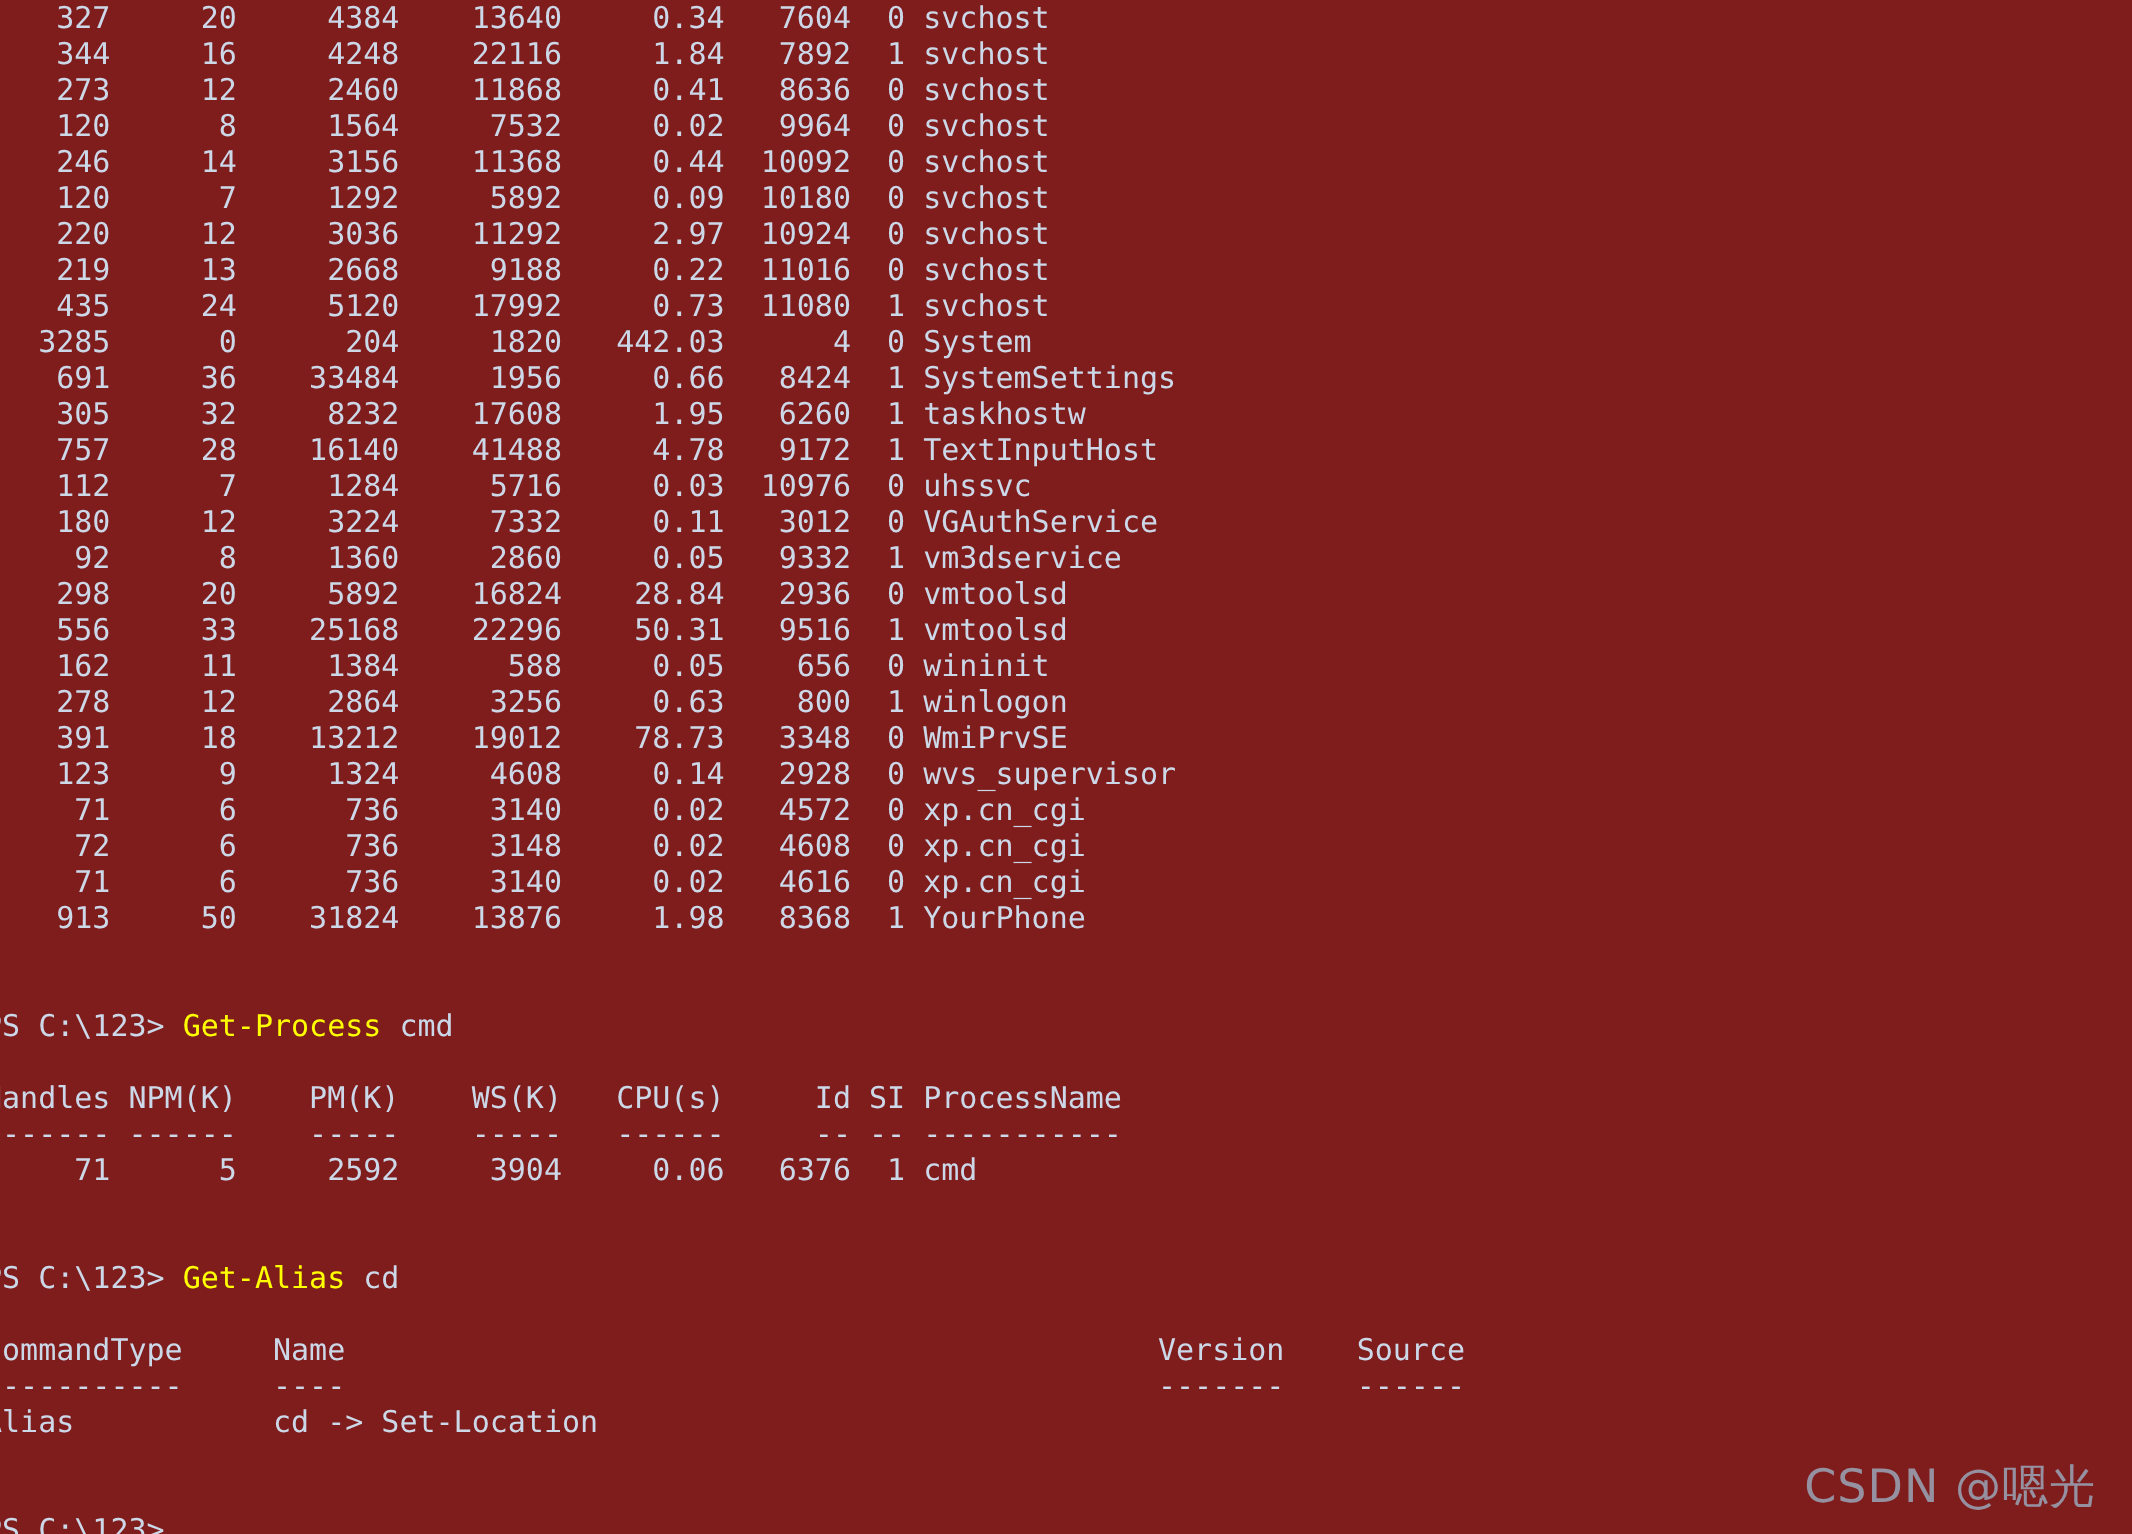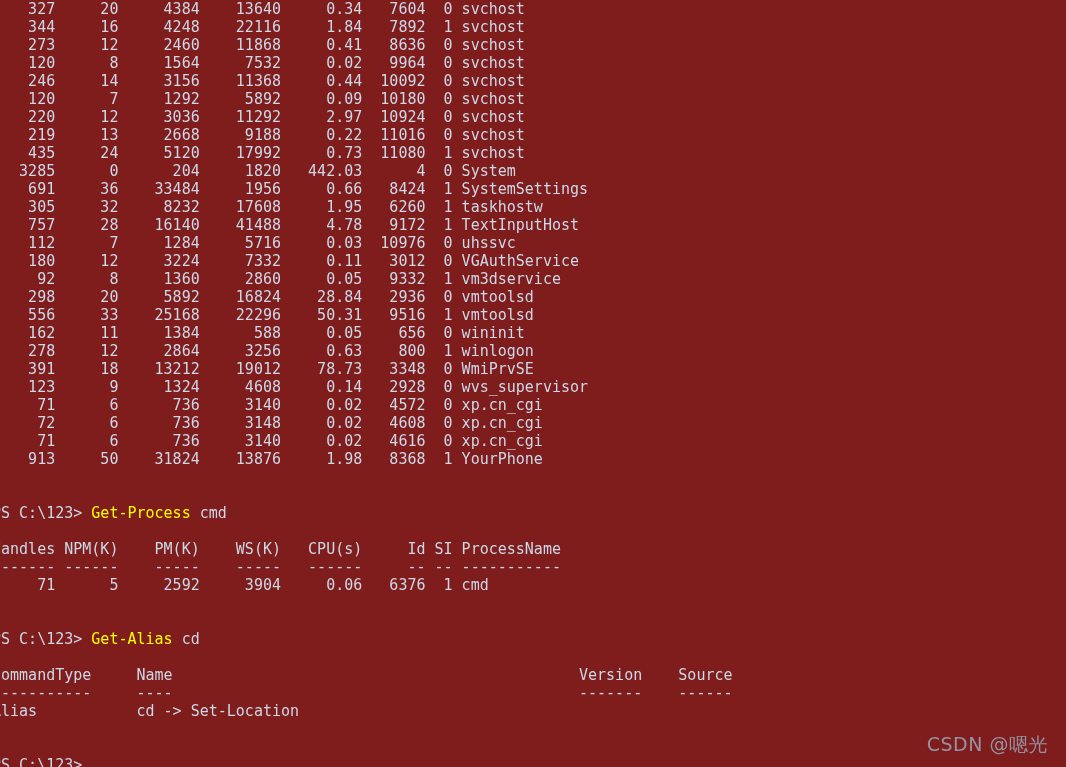--- a/index.html
+++ b/index.html
@@ -38,21 +38,21 @@
   .c-cmd   { color: #ffff00; text-align: center; }
   .c-prompt{ color: #ccd8e8; }
   .c-hdr   { color: #ccd8e8; }
   .c-rule  { color: #ccd8e8; }
 
   #watermark {
     position: absolute;
     right: 18px;
     bottom: 14px;
     font-family: "DejaVu Sans", "Liberation Sans", sans-serif;
-    font-size: 19px;
+    font-size: 23px;
     color: #9aa6b8;
     opacity: .85;
     letter-spacing: .5px;
     pointer-events: none;
   }
 </style>
 </head>
 <body>
 
 <div id="terminal">

